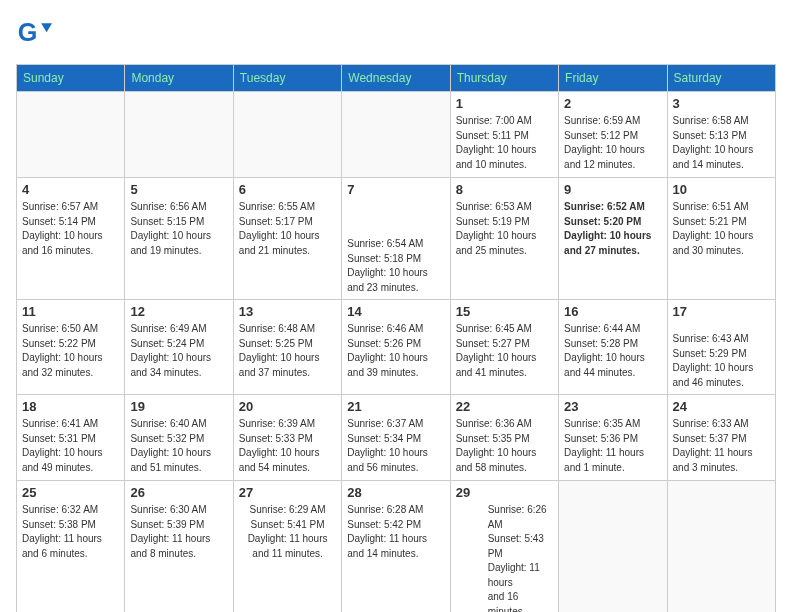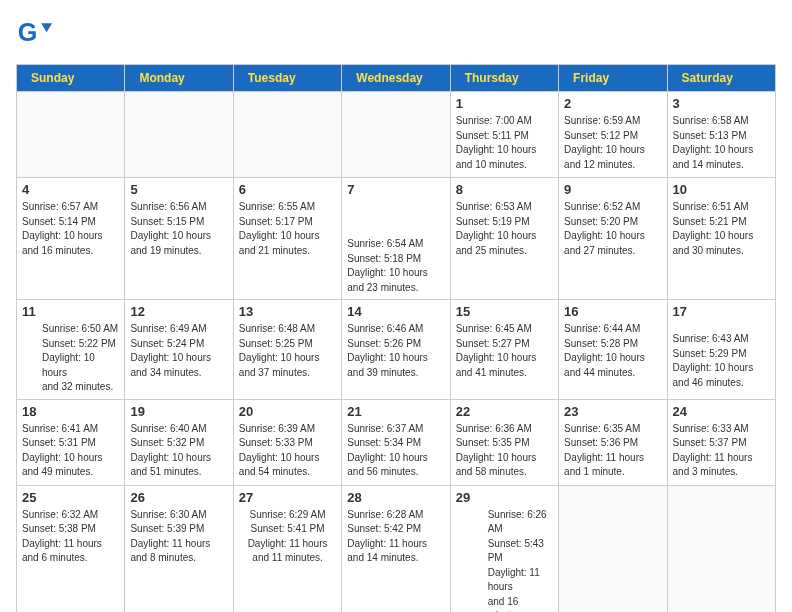--- a/index.html
+++ b/index.html
@@ -46,25 +46,25 @@
       font-size: 16px;
       color: #333;
     }
     table {
       width: 100%;
       border-collapse: collapse;
       table-layout: fixed;
     }
     th {
       background-color: #1a6bbf;
-      color: #fde047;
+      color: #86efac;
       text-align: left;
-      padding: 6px 14px;
+      padding: 6px 6px;
       font-size: 12px;
-      font-weight: bold;
+      font-weight: normal;
       border: 1px solid #ccc;
     }
     td {
       border: 1px solid #ccc;
       vertical-align: top;
       padding: 4px 5px;
       font-size: 10.5px;
       color: #333;
       height: 86px;
     }
@@ -177,37 +177,37 @@
         </td>
         <td class="has-data">
           <span class="day-num">8</span>
           <div class="day-info" style="white-space: pre-line;">Sunrise: 6:53 AM
 Sunset: 5:19 PM
 Daylight: 10 hours
 and 25 minutes.</div>
         </td>
         <td class="has-data">
           <span class="day-num">9</span>
-          <div class="day-info" style="white-space: pre-line;">Sunrise: 6:52 AM
+          <div class="day-info" style="white-space: pre-line; font-weight: bold;">Sunrise: 6:52 AM
 Sunset: 5:20 PM
 Daylight: 10 hours
 and 27 minutes.</div>
         </td>
         <td class="has-data">
           <span class="day-num">10</span>
           <div class="day-info" style="white-space: pre-line;">Sunrise: 6:51 AM
 Sunset: 5:21 PM
 Daylight: 10 hours
 and 30 minutes.</div>
         </td>
       </tr>
       <tr>
         <td class="has-data">
           <span class="day-num">11</span>
-          <div class="day-info" style="white-space: pre-line; margin-left: 20px;">Sunrise: 6:50 AM
+          <div class="day-info" style="white-space: pre-line;">Sunrise: 6:50 AM
 Sunset: 5:22 PM
 Daylight: 10 hours
 and 32 minutes.</div>
         </td>
         <td class="has-data">
           <span class="day-num">12</span>
           <div class="day-info" style="white-space: pre-line;">Sunrise: 6:49 AM
 Sunset: 5:24 PM
 Daylight: 10 hours
 and 34 minutes.</div>

